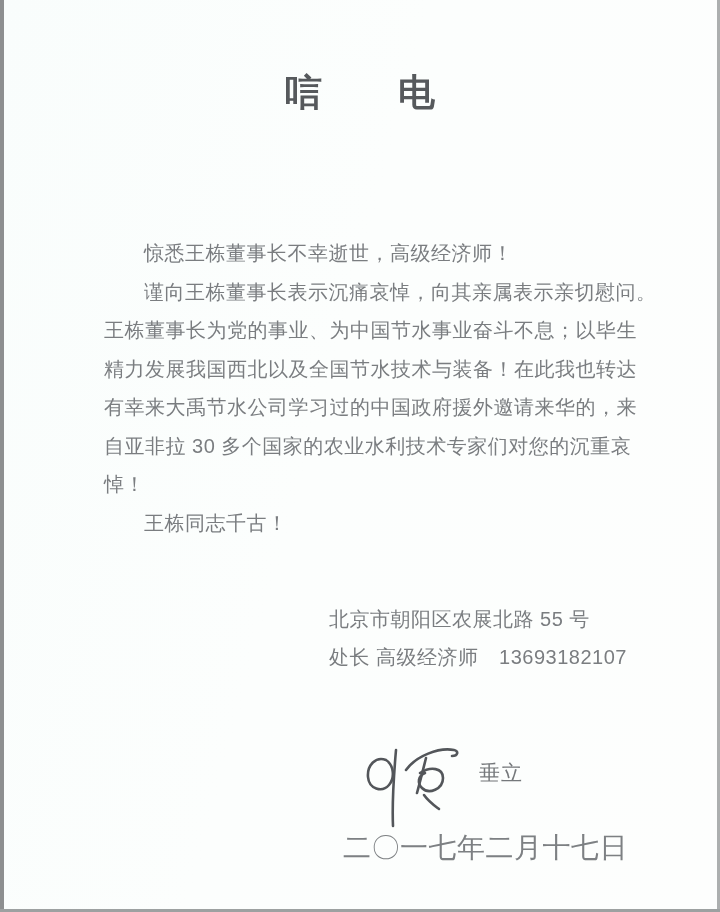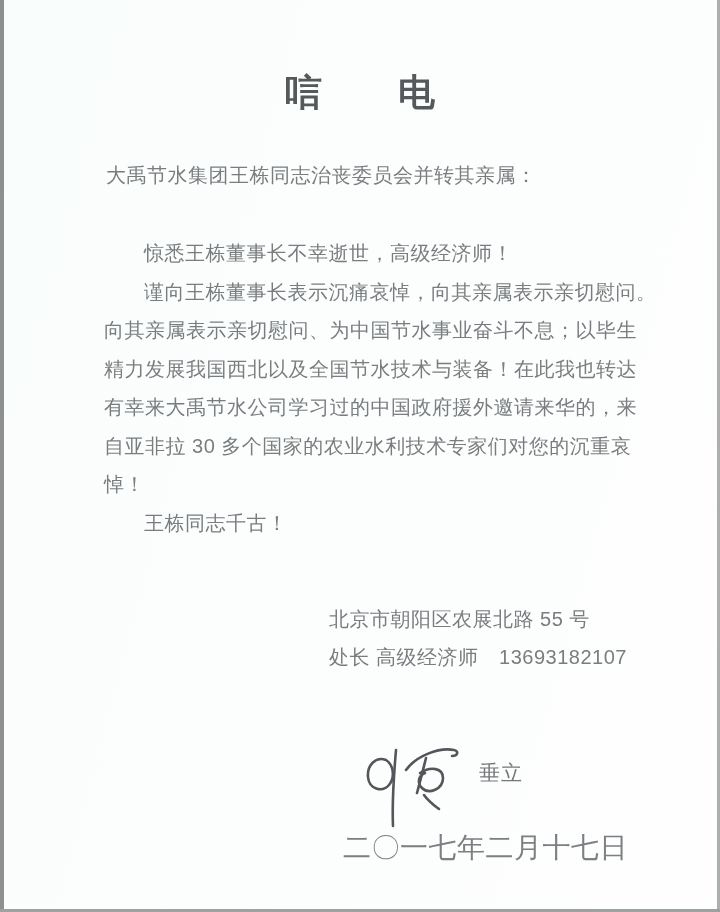--- a/index.html
+++ b/index.html
@@ -83,26 +83,25 @@
 
   <div class="edge-left"></div>
   <div class="edge-right"></div>
   <div class="edge-bottom"></div>
 
   <div class="title">
     <span>唁</span>
     <span>电</span>
   </div>
 
-  <div class="salutation">大禹节水集团王栋同志治丧委员会并转其亲属：</div>
 
   <div class="body-block">
     <div class="body-line indent">惊悉王栋董事长不幸逝世，高级经济师！</div>
     <div class="body-line indent">谨向王栋董事长表示沉痛哀悼，向其亲属表示亲切慰问。</div>
-    <div class="body-line">向其亲属表示亲切慰问、为中国节水事业奋斗不息；以毕生</div>
+    <div class="body-line">王栋董事长为党的事业、为中国节水事业奋斗不息；以毕生</div>
     <div class="body-line">精力发展我国西北以及全国节水技术与装备！在此我也转达</div>
     <div class="body-line">有幸来大禹节水公司学习过的中国政府援外邀请来华的，来</div>
     <div class="body-line">自亚非拉 30 多个国家的农业水利技术专家们对您的沉重哀</div>
     <div class="body-line">悼！</div>
     <div class="body-line indent">王栋同志千古！</div>
   </div>
 
   <div class="sender-block">
     <div class="sender-line">北京市朝阳区农展北路 55 号</div>
     <div class="sender-line">处长 高级经济师　13693182107</div>

